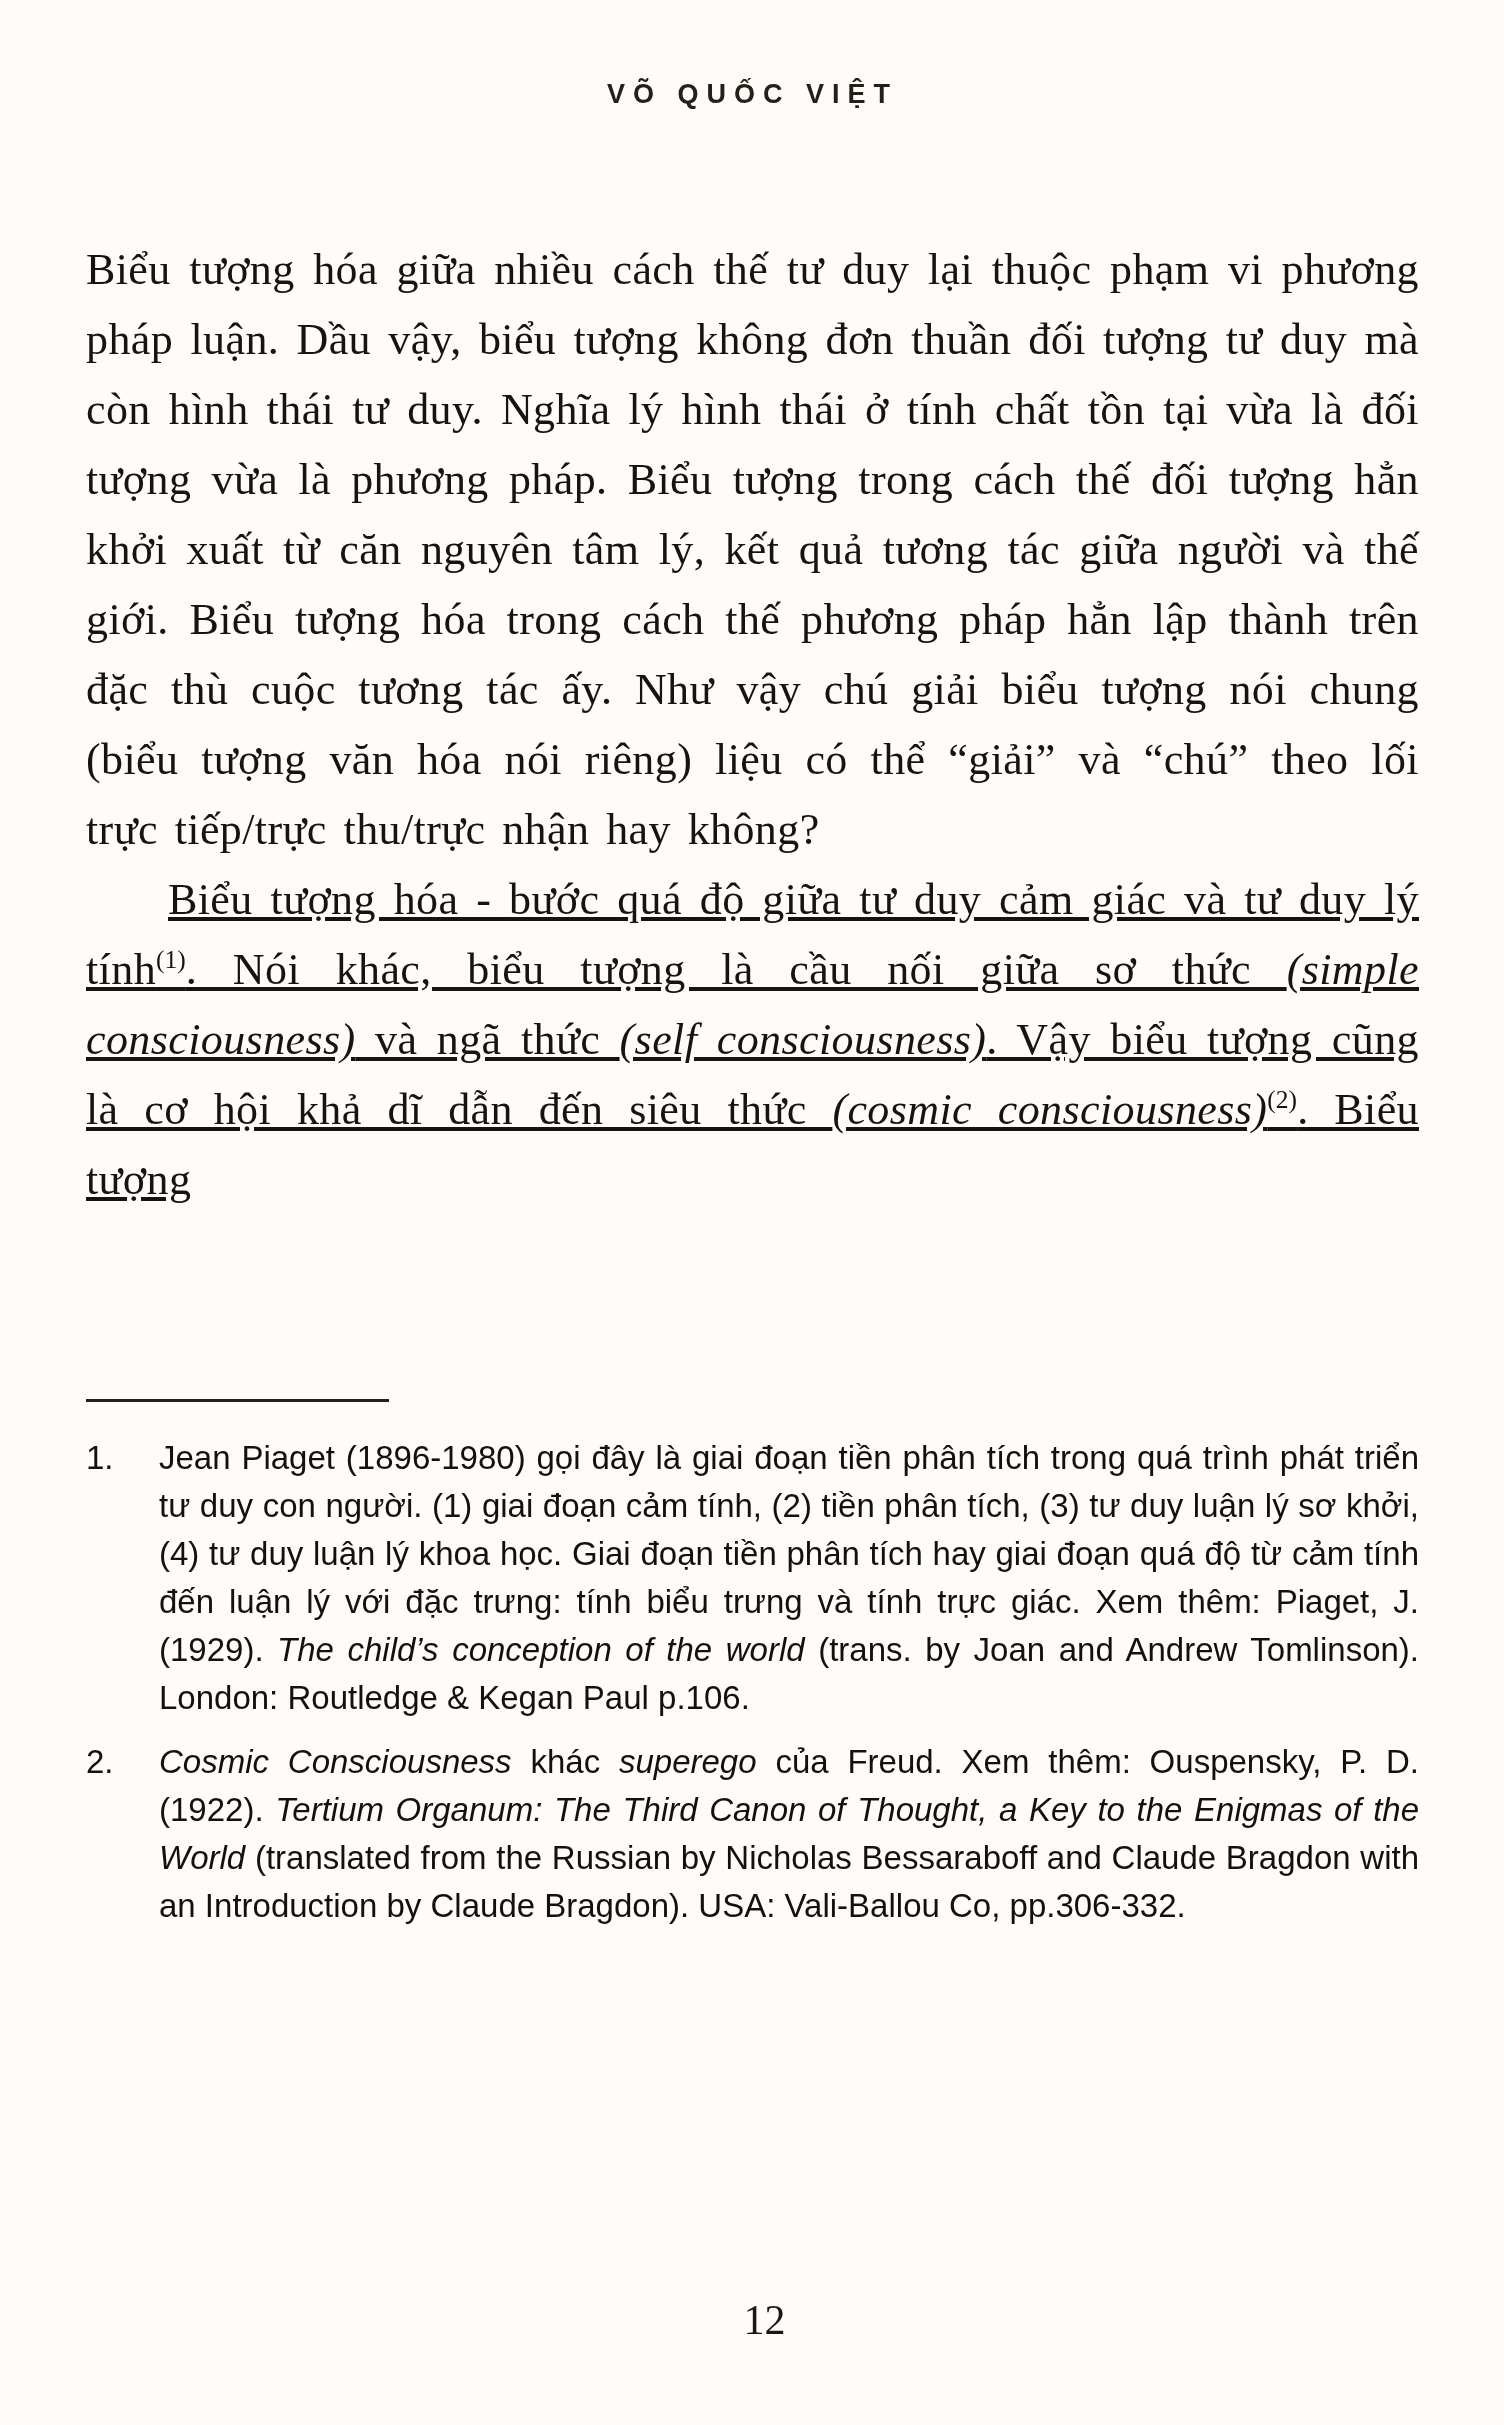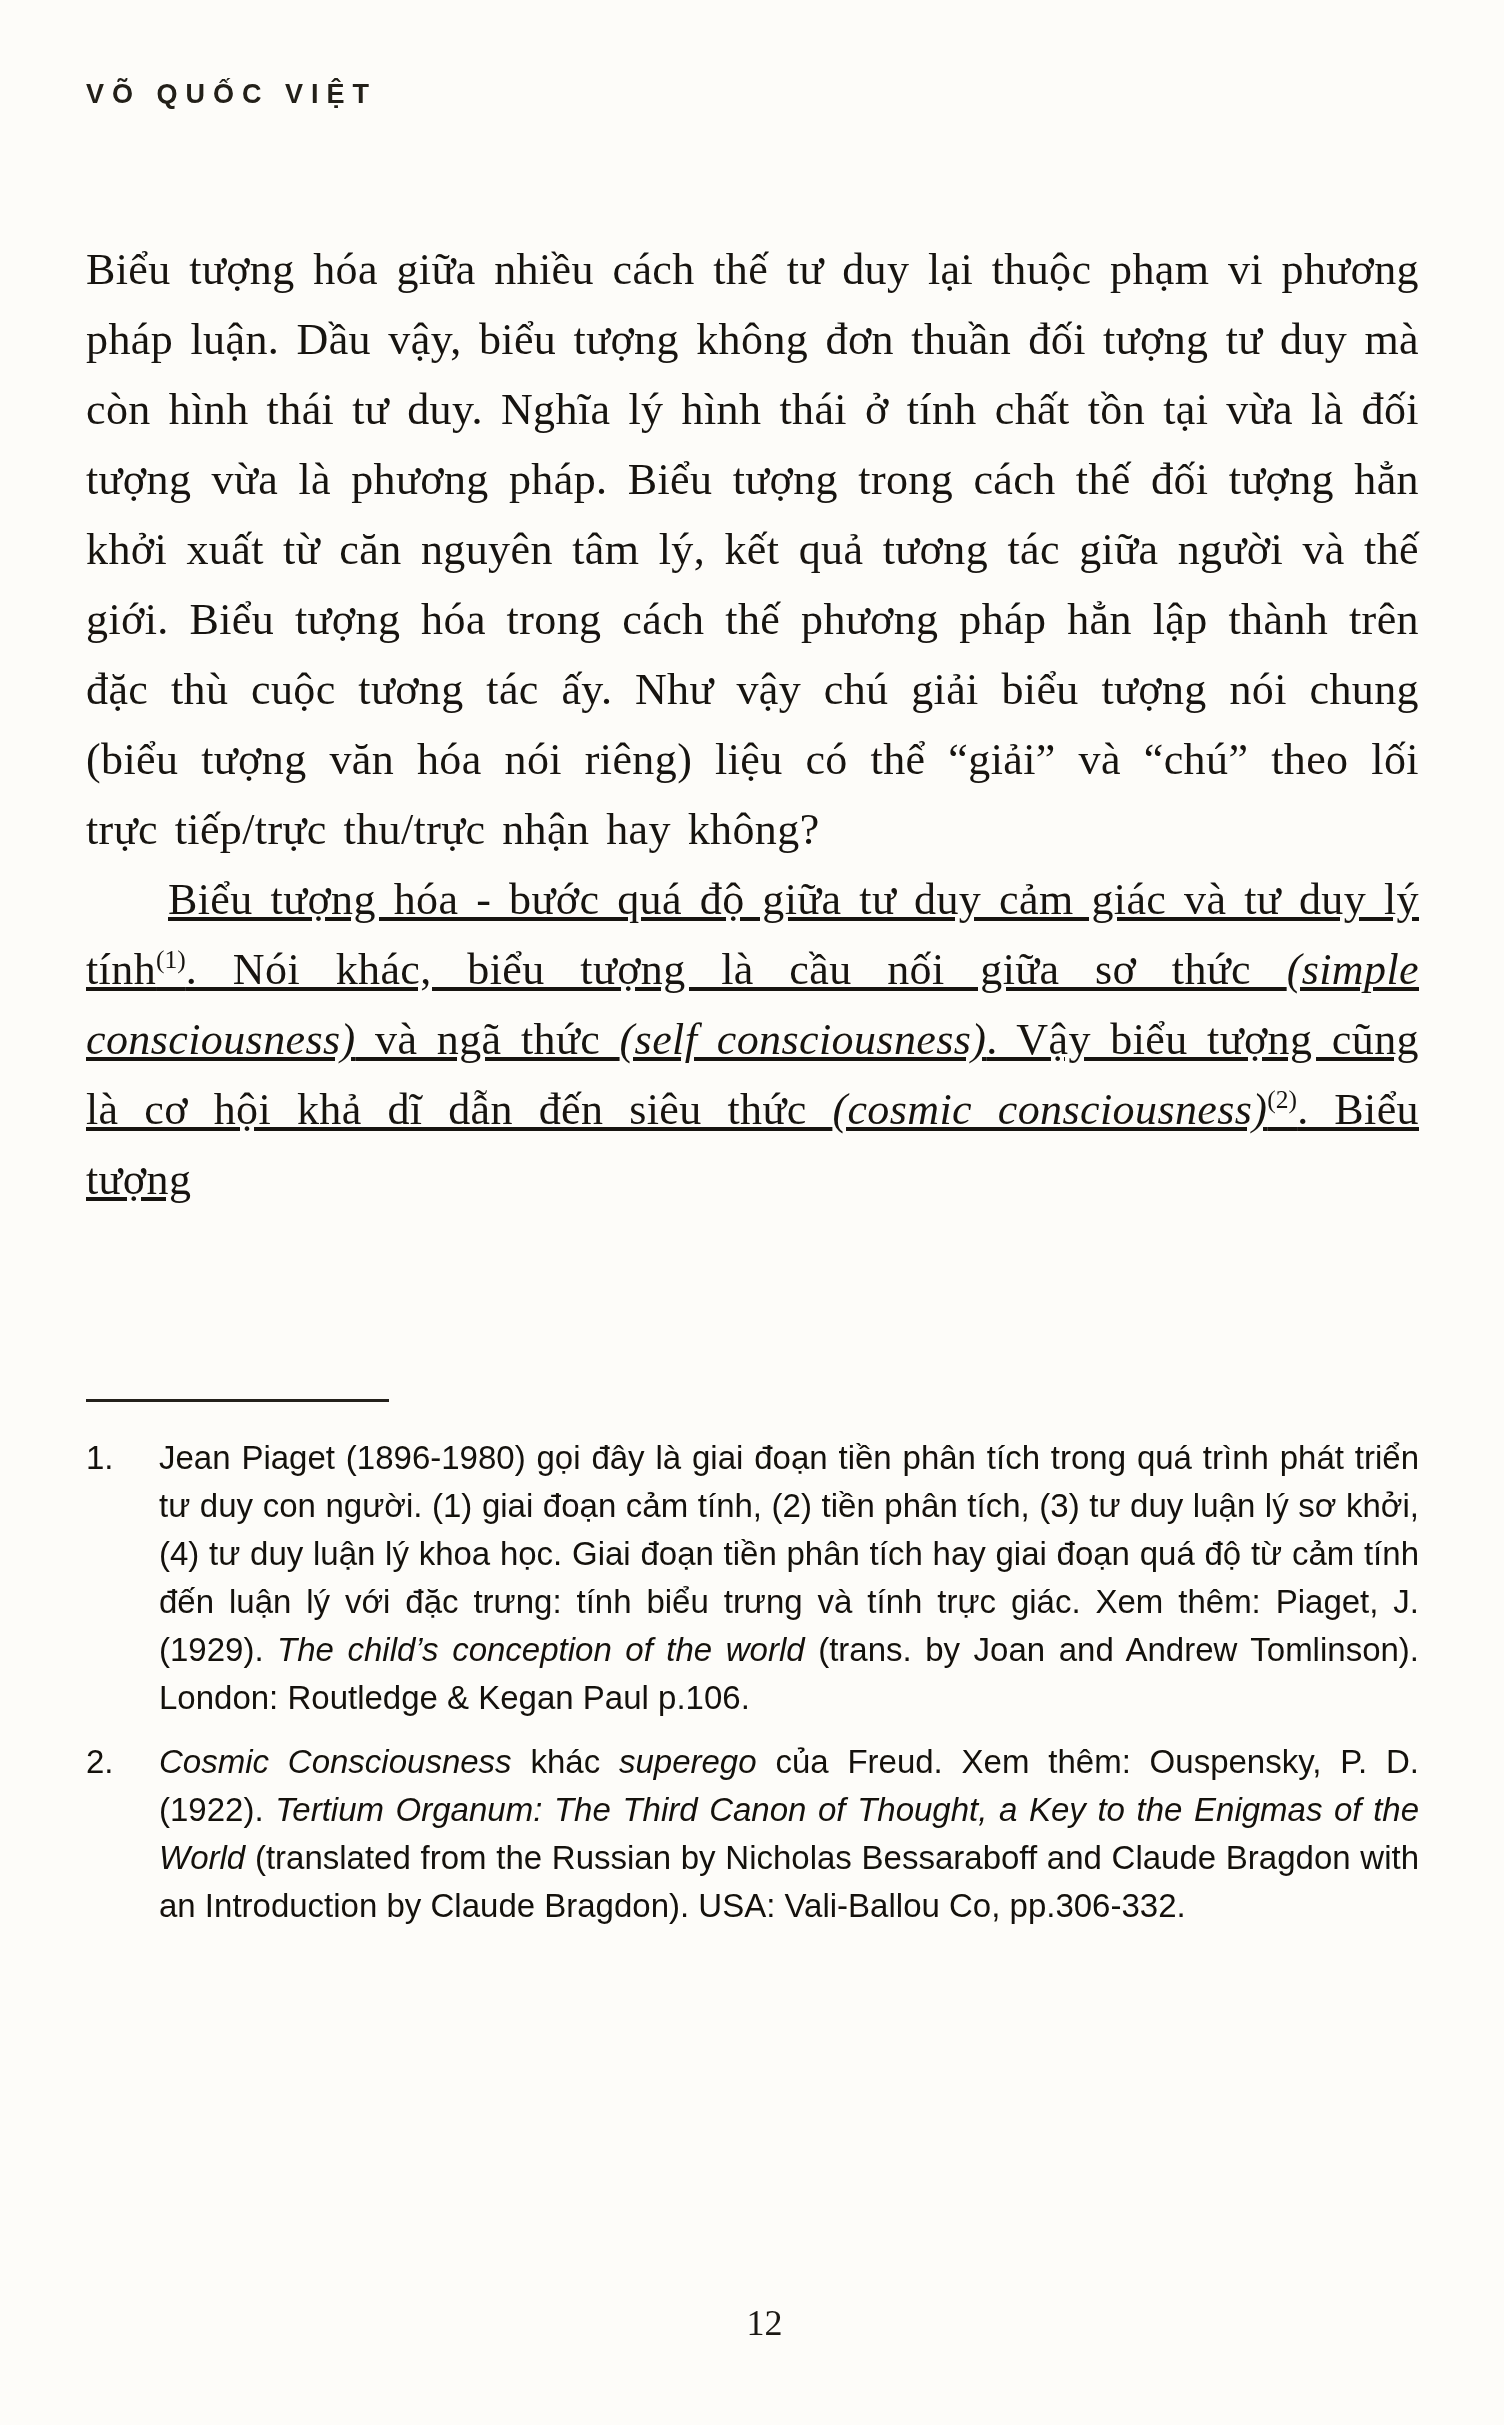--- a/index.html
+++ b/index.html
@@ -9,21 +9,21 @@
     height: 2426px;
     margin: 0 auto;
     background: #fdfcf9;
     color: #1b1813;
     position: relative;
     padding: 79px 86px 0 86px;
     overflow: hidden;
     font-family: "Liberation Serif", "DejaVu Serif", serif;
   }
   .running-head {
-    text-align: left;
+    text-align: center;
     font-family: "Liberation Sans", "DejaVu Sans", sans-serif;
     font-weight: 700;
     font-size: 27px;
     letter-spacing: 8px;
     color: #232019;
     margin: 0 0 125px 0;
   }
   .body-text {
     font-size: 44px;
     line-height: 70px;
@@ -56,21 +56,21 @@
   }
   .footnote { display: flex; margin-bottom: 16px; }
   .fn-num { flex: 0 0 73px; }
   .fn-body { flex: 1; text-align: justify; }
   .page-number {
     position: absolute;
     bottom: 82px;
     left: 0;
     right: 0;
     text-align: center;
-    font-size: 36px;
+    font-size: 42px;
     color: #1b1813;
     font-family: "Liberation Serif", "DejaVu Serif", serif;
     padding-left: 24px;
   }
 </style>
 </head>
 <body>
 
 <div class="page">
   <header class="running-head">VÕ QUỐC VIỆT</header>

